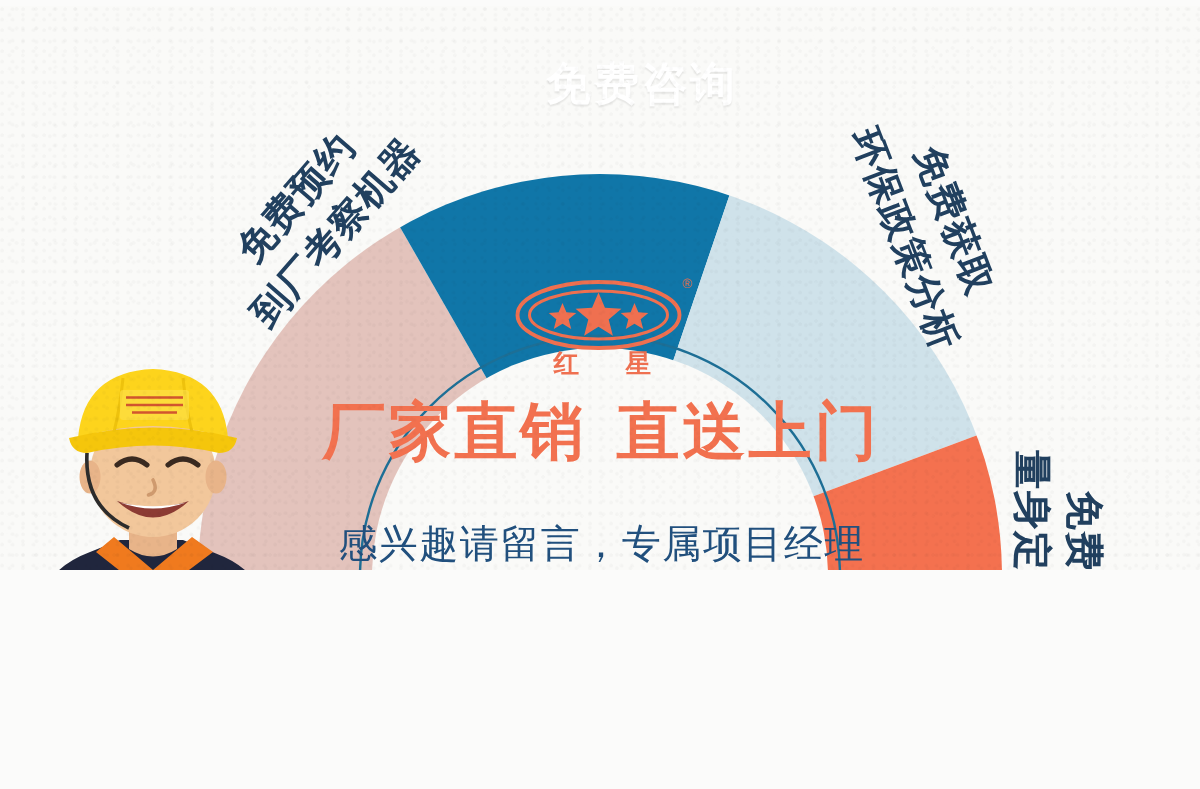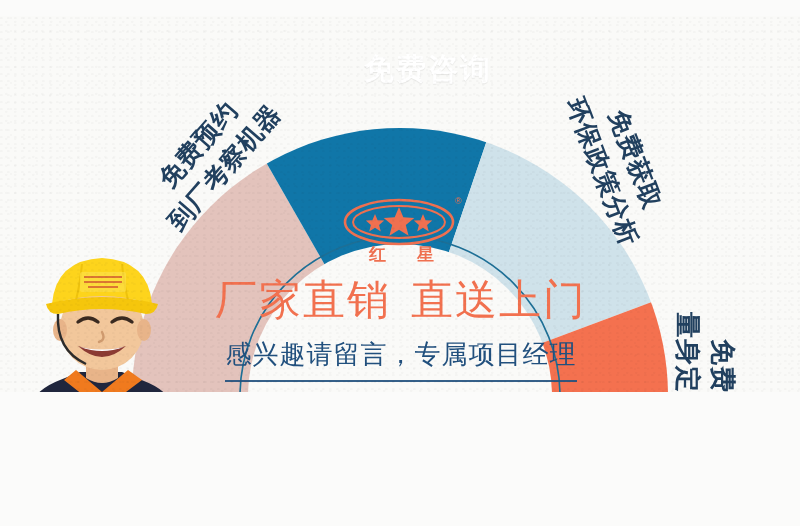--- a/index.html
+++ b/index.html
@@ -2,21 +2,21 @@
 <html><head>
 <meta charset="utf-8">
 <style>
   html,body{margin:0;padding:0;}
   body{
     width:800px;height:526px;overflow:hidden;
     font-family:"Liberation Sans","DejaVu Sans",sans-serif;
     background:#fbfbfa;
     position:relative;
   }
-  #stage{position:absolute;left:0;top:16px;width:800px;height:376px;overflow:hidden;background:#fafaf8;}
+  #stage{position:absolute;left:0;top:4px;width:800px;height:376px;overflow:hidden;background:#fafaf8;}
 
   
   .texture{
     position:absolute;inset:0;pointer-events:none;z-index:60;
     background-image:
       radial-gradient(circle at 20% 30%, rgba(0,0,0,0.030) 0 1px, transparent 1.4px),
       radial-gradient(circle at 70% 65%, rgba(0,0,0,0.026) 0 1px, transparent 1.4px),
       radial-gradient(circle at 45% 85%, rgba(255,255,255,0.5) 0 1.2px, transparent 1.8px),
       radial-gradient(circle at 85% 15%, rgba(0,0,0,0.022) 0 1px, transparent 1.4px);
     background-size:7px 7px, 9px 9px, 11px 11px, 13px 13px;
@@ -58,27 +58,27 @@
     color:#21405f;font-size:26px;font-weight:700;letter-spacing:1px;
     transform:rotate(90deg);transform-origin:50% 50%;
     text-align:center;
   }
   .lbl-orange div+div{margin-top:6px;}
 
   
   .center{position:absolute;left:196px;top:178px;width:410px;z-index:25;text-align:center;}
   .logo-wrap{height:72px;position:relative;margin:0 auto 6px auto;width:136px;}
   .headline{
-    color:#f2714f;font-size:42px;font-weight:400;letter-spacing:2px;
+    color:#f2714f;font-size:42px;font-weight:700;letter-spacing:2px;
     margin-top:4px;white-space:nowrap;
   }
   .headline .gap{display:inline-block;width:20px;}
   .sub1{
     color:#21507e;font-size:26px;font-weight:500;letter-spacing:1px;
-    margin-top:9px;white-space:nowrap;
+    margin-top:29px;white-space:nowrap;
   }
   .divider{
     height:2px;background:#24527f;margin:8px auto 0 auto;width:352px;opacity:.92;
   }
   .sub2{
     color:#21507e;font-size:26px;font-weight:500;letter-spacing:1px;
     margin-top:9px;white-space:nowrap;
   }
 
   

